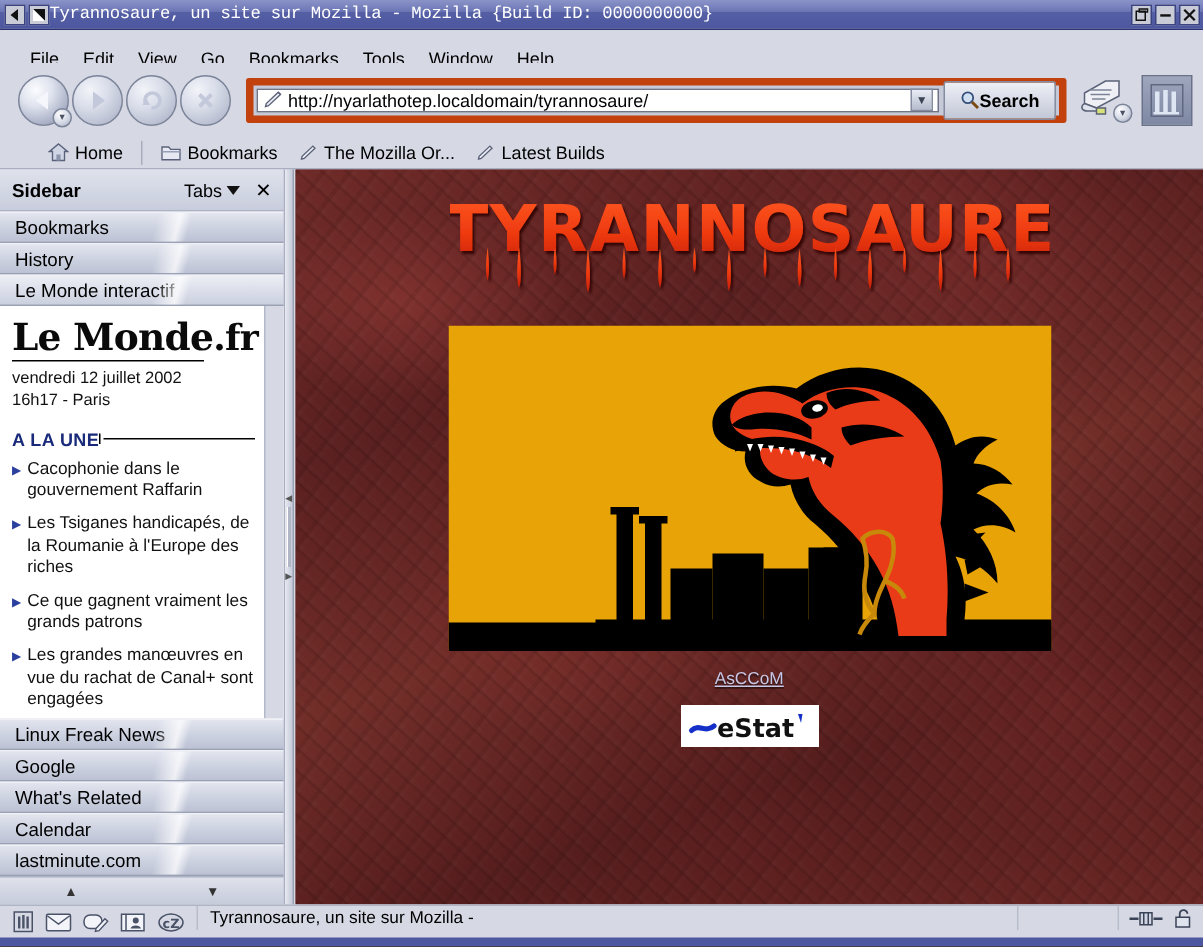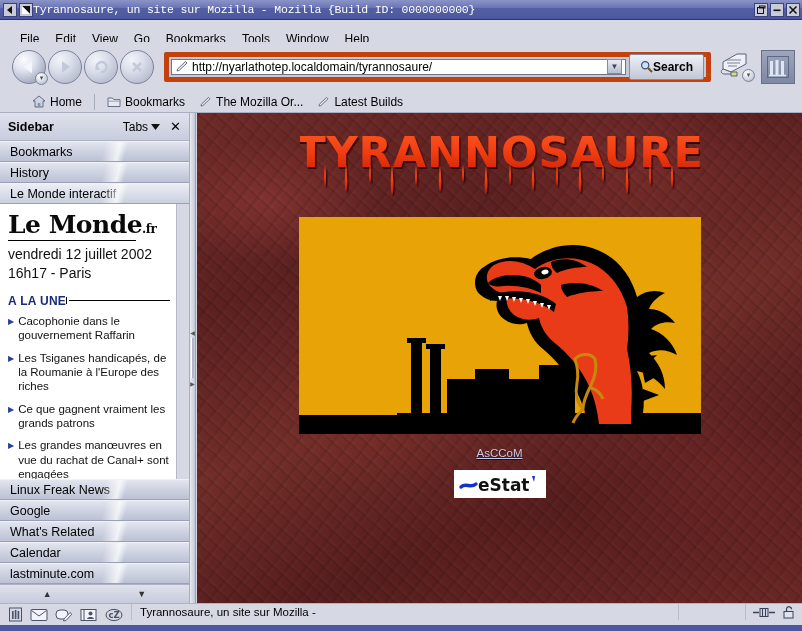--- a/index.html
+++ b/index.html
@@ -72,23 +72,23 @@
     background:linear-gradient(to bottom,#e2e5ee 0%,#ccd1e0 55%,#bcc2d4 100%);
     border-bottom:1px solid #9ba1b4;border-top:1px solid #eff1f7;}
   .sb-tab::after{content:"";position:absolute;right:0;top:0;bottom:0;width:64%;
     background:linear-gradient(105deg,rgba(255,255,255,0) 30%,rgba(255,255,255,.75) 42%,rgba(255,255,255,0) 48%);}
   .sb-tab.sel{background:linear-gradient(to bottom,#eceef4 0%,#d8dce8 60%,#cbd0de 100%);}
 
   .sb-panel{flex:1;background:#fff;position:relative;overflow:hidden;display:flex;}
   .lm-body{flex:1;padding:8px 6px 0 8px;overflow:hidden;}
   .lm-logo{font-family:"DejaVu Serif",serif;font-weight:bold;font-size:25px;color:#0a0a0a;
     letter-spacing:-0.5px;line-height:1;white-space:nowrap;}
-  .lm-logo .fr{color:#0a0a0a;font-size:12px;margin-top:40px;}
+  .lm-logo .fr{color:#0a0a0a;font-size:24px;margin-top:40px;}
   .lm-rule{height:1px;background:#000;margin:3px 0 4px 0;width:128px;}
-  .lm-date{font-size:14px;color:#111;line-height:1.35;}
+  .lm-date{font-size:11px;color:#111;line-height:1.35;}
   .lm-aune{display:flex;align-items:center;margin:11px 0 6px 0;}
   .lm-aune span{font-size:12px;font-weight:bold;color:#1a2a7a;letter-spacing:.3px;white-space:nowrap;}
   .lm-aune .ln{flex:1;height:1px;background:#000;margin-left:2px;}
   .lm-aune .tick{width:1px;height:7px;background:#000;}
   ul.lm-list{list-style:none;margin:0;padding:0;}
   ul.lm-list li{display:flex;margin-bottom:8px;font-size:11.5px;line-height:1.25;color:#111;}
   ul.lm-list li .bul{color:#2a3f9e;font-size:8px;margin-right:4px;padding-top:3px;flex:none;}
   .sb-vscroll{width:13px;background:#d6d9e4;border-left:1px solid #b4b9c9;display:flex;
     flex-direction:column;align-items:center;box-sizing:border-box;}
 

